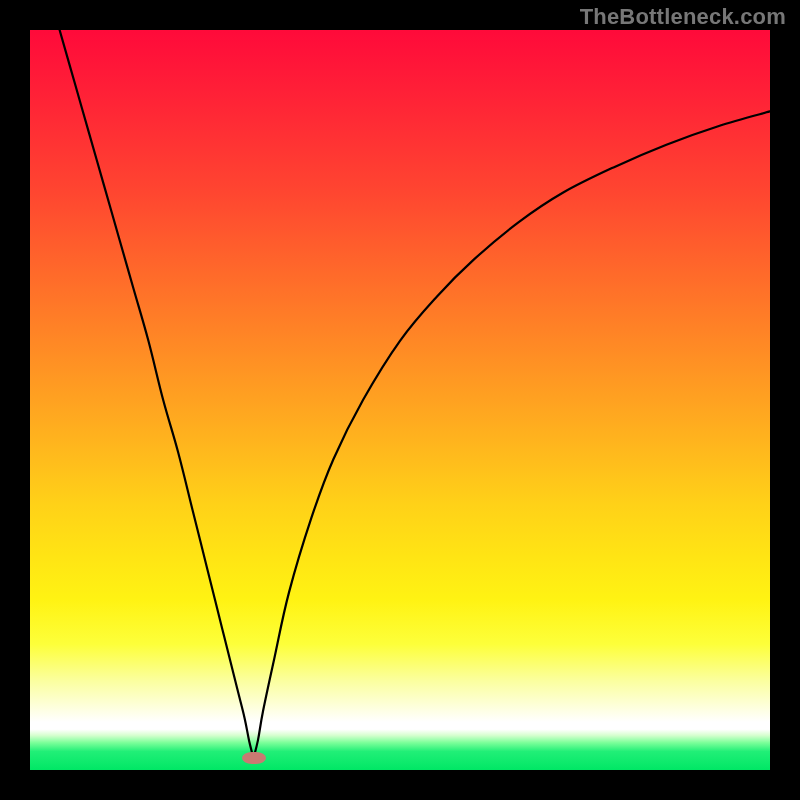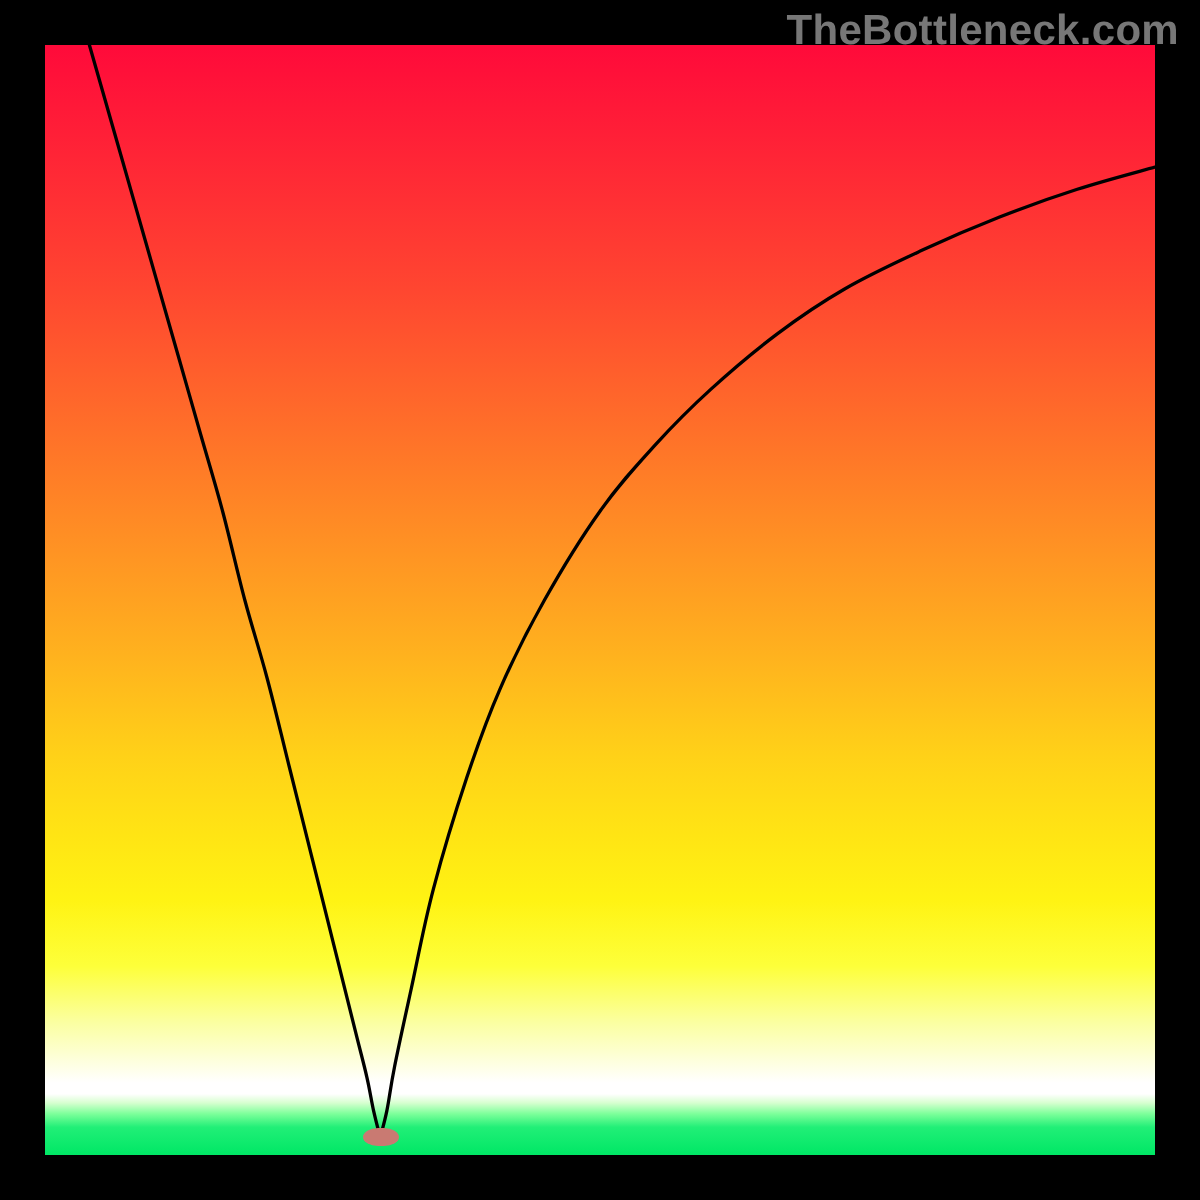--- a/index.html
+++ b/index.html
@@ -58,21 +58,21 @@
   .marker {
     position: absolute;
     border-radius: 50% / 60%;
     transform: translate(-50%, -50%);
   }
   .watermark {
     position: absolute;
     top: 4px;
     right: 14px;
     color: #777;
-    font-size: 28px;
+    font-size: 22px;
     font-weight: 600;
     letter-spacing: 0.2px;
     user-select: none;
   }
 </style>
 </head>
 <body>
 
 <div class="frame">
 

